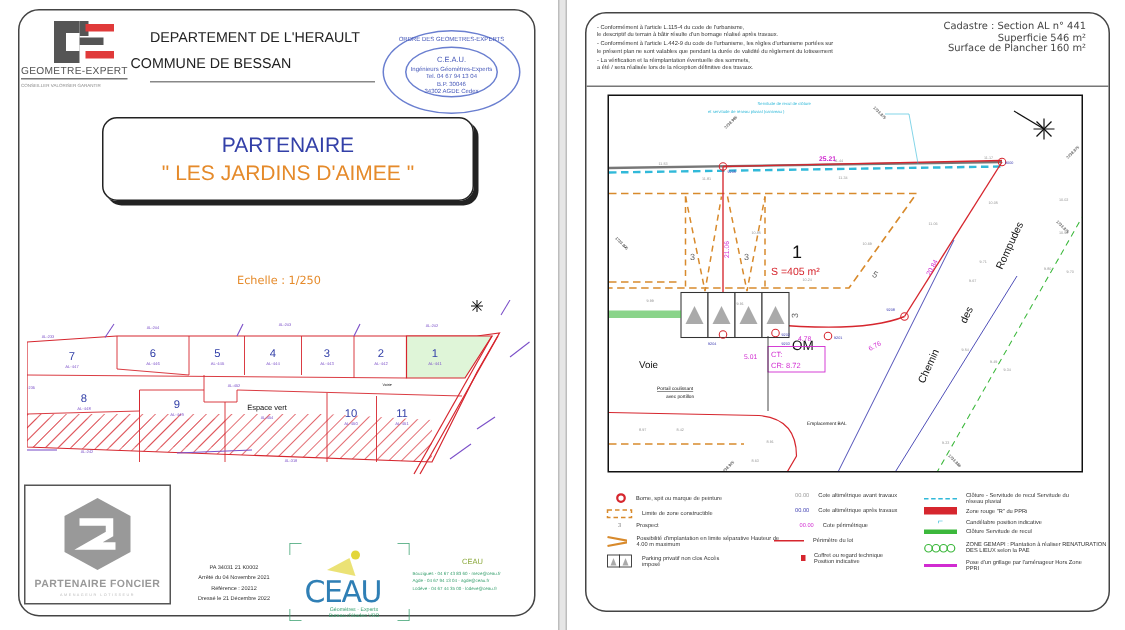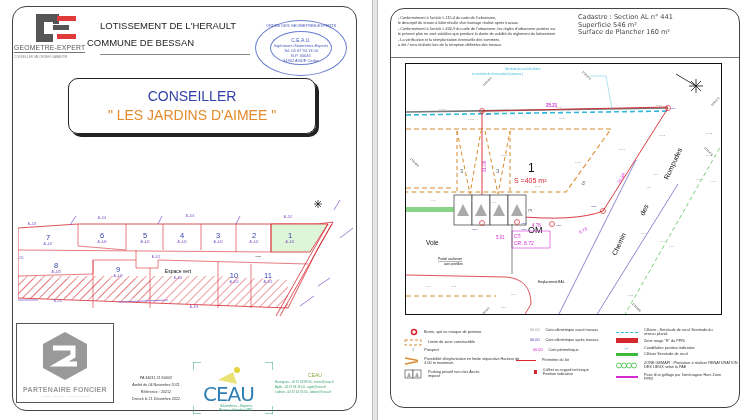--- a/index.html
+++ b/index.html
@@ -31,21 +31,21 @@
   .pf-text { position: absolute; left: 0; width: 96px; top: 62px; font-size: 7px; color: #999; font-weight: bold; letter-spacing: 0.3px; }
   .pf-sub { position: absolute; left: 0; width: 96px; top: 71px; font-size: 2.5px; color: #bbb; letter-spacing: 1px; }
   .pa { left: 120px; width: 72px; top: 375px; font-size: 3.7px; color: #333; text-align: center; line-height: 7px; }
   .ceau-frame { left: 193px; top: 362px; width: 80px; height: 52px; }
   .ceau-word { left: 203px; top: 382px; font-size: 20px; color: #2f7fb5; font-family: "DejaVu Sans", sans-serif; letter-spacing: -1px; }
   .ceau-sub { left: 200px; width: 72px; top: 404px; font-size: 3.5px; color: #39a06f; text-align: center; line-height: 4px; }
   .ceau-right { left: 275px; top: 373px; width: 80px; font-size: 3px; color: #39a06f; line-height: 5px; }
   .ceau-right .t { color: #8aa83a; font-size: 5px; text-align: center; margin-bottom: 2px; }
   
   .notes { left: 20px; top: 16px; width: 200px; font-size: 3.8px; color: #333; line-height: 5.4px; }
-  .cad { left: 200px; width: 130px; top: 14px; font-size: 6.6px; color: #444; text-align: left; line-height: 7.5px; font-family: "DejaVu Sans", sans-serif; }
+  .cad { left: 216px; width: 130px; top: 14px; font-size: 6.6px; color: #444; text-align: right; line-height: 7.5px; font-family: "DejaVu Sans", sans-serif; }
   .hr2 { left: 13px; top: 57px; width: 348px; height: 1px; background: #777; }
   .map2 { left: 27px; top: 63px; width: 317px; height: 252px; border: 1px solid #111; overflow: hidden; }
   .legend { left: 22px; top: 328px; width: 340px; height: 60px; font-size: 3.8px; color: #333; }
   .leg-item { position: absolute; display: flex; align-items: center; gap: 6px; }
   .sw { display: inline-block; }
 </style>
 </head>
 <body>
 
 <div class="page" id="p1">
@@ -55,40 +55,41 @@
     <rect x="0" y="0" width="17" height="28" fill="#555"></rect>
     <rect x="17" y="0" width="6" height="10" fill="#555"></rect>
     <rect x="21" y="2" width="19" height="5" fill="#e03a3a"></rect>
     <rect x="11" y="11" width="22" height="5" fill="#555"></rect>
     <rect x="21" y="20" width="19" height="5" fill="#e03a3a"></rect>
     <rect x="8" y="8" width="9" height="12" fill="#fff"></rect>
   </svg>
   <div class="abs logo-caption">GEOMETRE-EXPERT</div>
   <div class="abs logo-sub">CONSEILLER VALORISER GARANTIR</div>
 
-  <div class="abs dept">LOTISSEMENT DE L'HERAULT</div>
+  <div class="abs dept">DEPARTEMENT DE L'HERAULT</div>
   <div class="abs commune">COMMUNE DE BESSAN</div>
   <div class="abs hr1"></div>
 
   <div class="abs stamp">
     <div style="margin-top:2px">ORDRE DES GEOMETRES-EXPERTS</div>
     <div class="stamp-inner">
       <div style="font-size:5px">C.E.A.U.</div>
       <div>Ingénieurs Géomètres-Experts</div>
       <div>Tel. 04 67 94 13 04</div>
       <div>B.P. 30046</div>
       <div>34302 AGDE Cedex</div>
     </div>
   </div>
 
   <div class="abs title-box">
-    <div class="title1">CONSEILLER</div>
+    <div class="title1">PARTENAIRE</div>
     <div class="title2">" LES JARDINS D'AIMEE "</div>
   </div>
 
+  <div class="abs scale">Echelle : 1/250</div>
 
   <svg class="abs map1" viewBox="0 0 342 118" font-family="Liberation Sans, sans-serif">
     <defs>
       <pattern id="hatch" patternUnits="userSpaceOnUse" width="6" height="6" patternTransform="rotate(45)">
         <line x1="0" y1="0" x2="0" y2="6" stroke="#d6262e" stroke-width="1"></line>
       </pattern>
     </defs>
 
     <polygon points="0,28 60,24 300,24 315,22 300,48 270,108 0,98" fill="#fff" stroke="#d6262e" stroke-width="0.8"></polygon>
 

